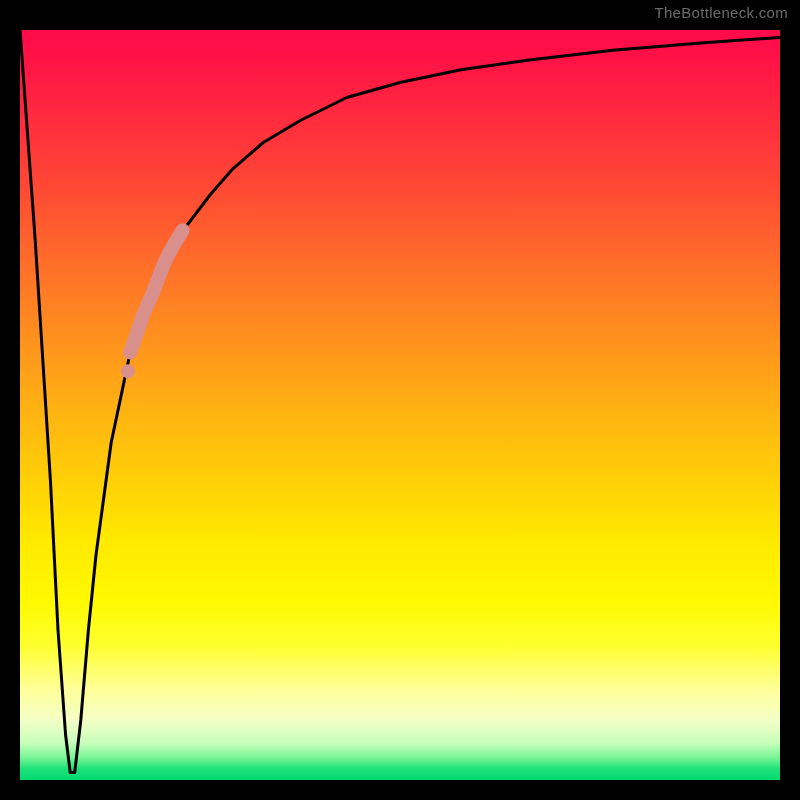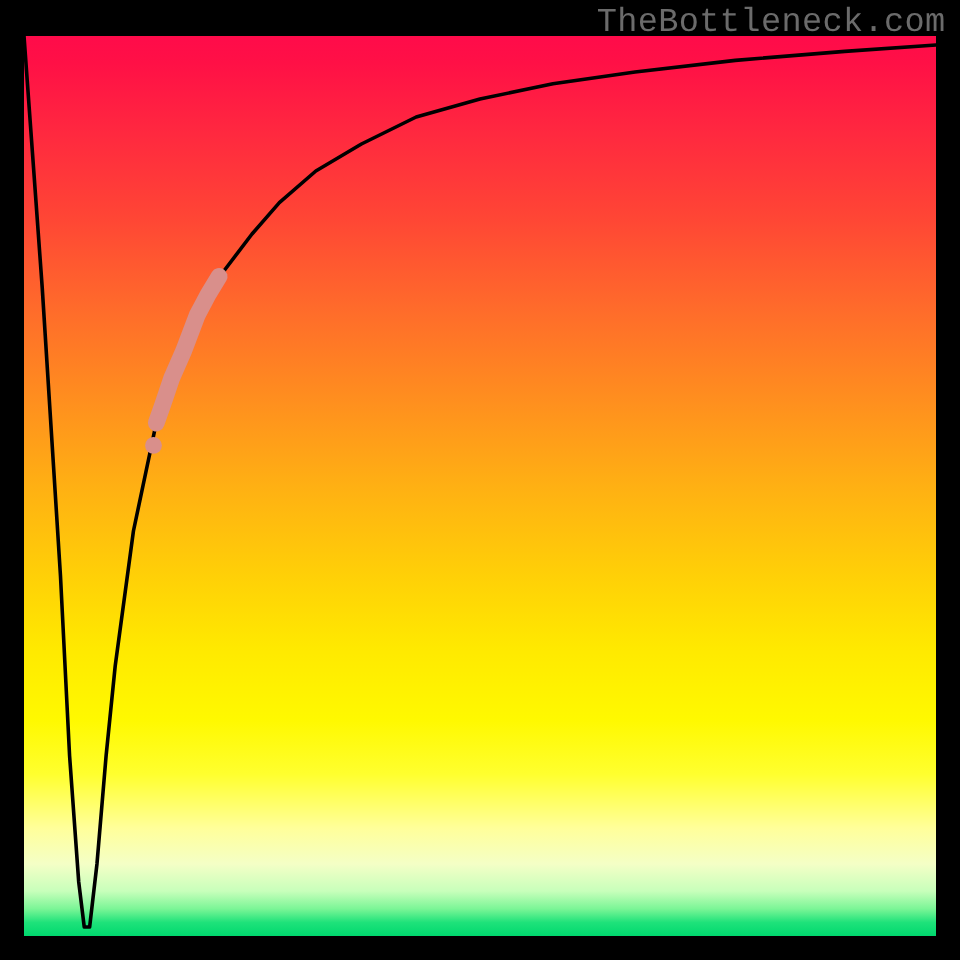--- a/index.html
+++ b/index.html
@@ -13,25 +13,24 @@
     background: #000;
     position: relative;
     overflow: hidden;
     font-family: Arial, Helvetica, sans-serif;
   }
   .watermark {
     position: absolute;
     top: 4px;
     right: 12px;
     color: #6b6b6b;
-    font-size: 28px;
+    font-size: 15px;
     font-weight: 500;
     z-index: 10;
     letter-spacing: 0.3px;
-    font-family: Liberation Mono, monospace;
   }
   .plot-frame {
     position: absolute;
     left: 20px;
     top: 30px;
     width: 760px;
     height: 750px;
     background: #000;
   }
   .plot-area {

